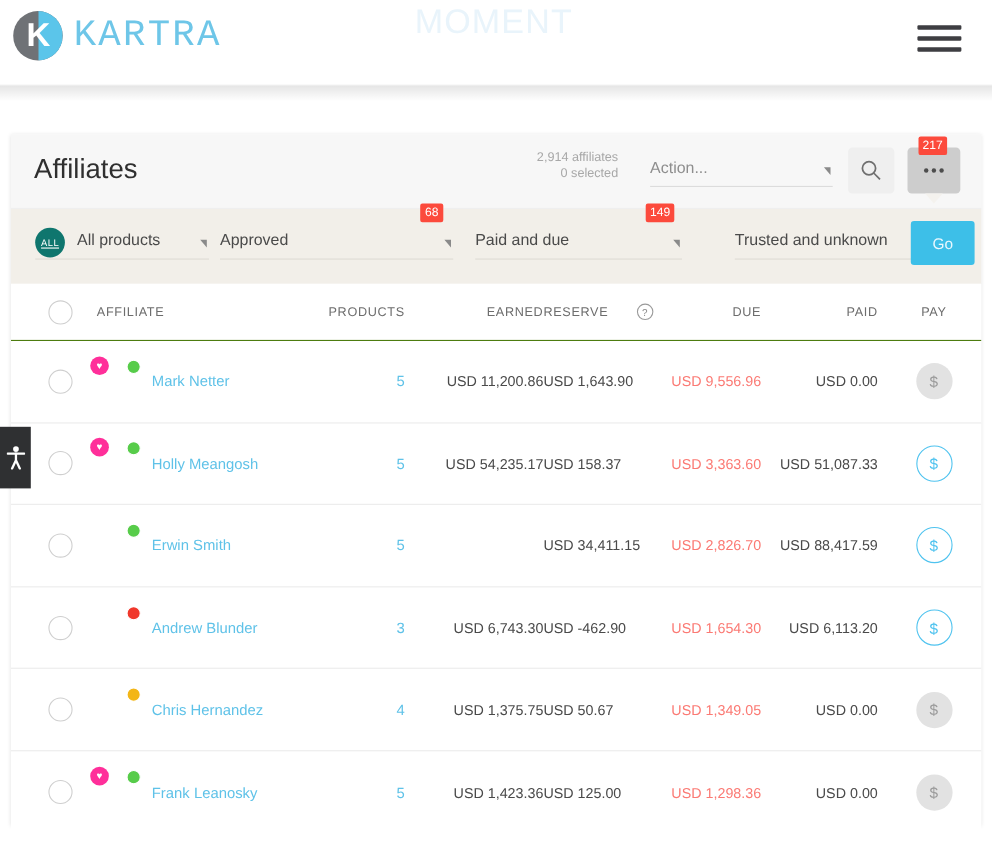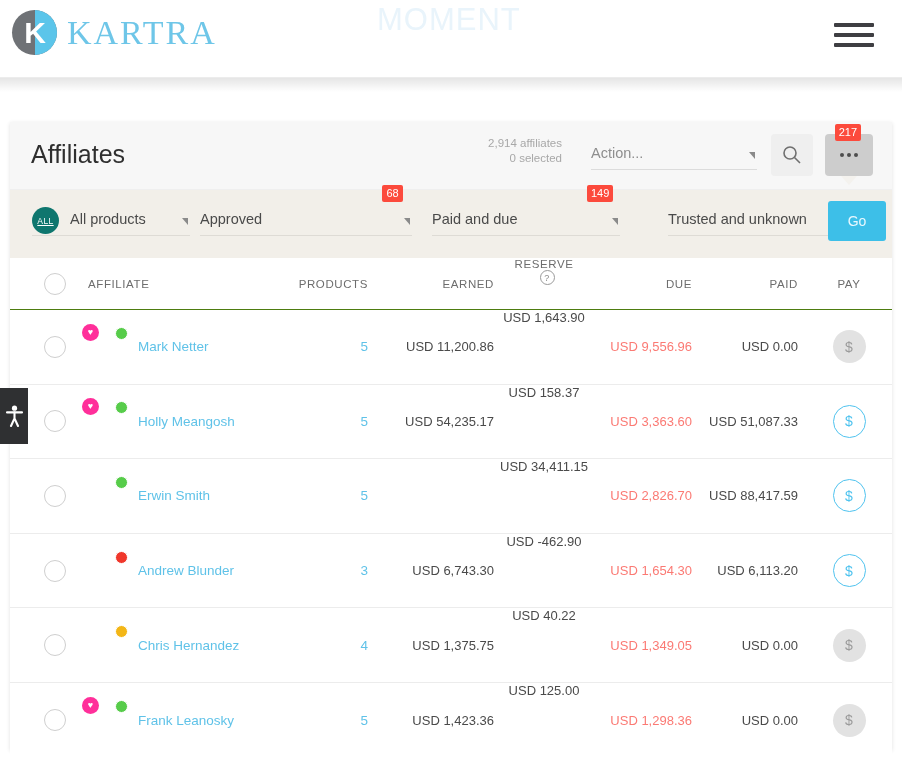--- a/index.html
+++ b/index.html
@@ -34,21 +34,21 @@
   }
   .logo-mark .k {
     position: absolute; inset: 0;
     color: #ffffff; font-size: 30px; font-weight: bold;
     display: flex; align-items: center; justify-content: center;
     font-family: "Liberation Sans", sans-serif;
     letter-spacing: -1px; z-index: 2;
   }
   .logo-text {
     color: #6ec6e8; font-size: 34px; letter-spacing: 2px;
-    font-family: Liberation Serif, serif; font-weight: 400;
+    font-family: Liberation Mono, monospace; font-weight: 400;
   }
   .moment-ghost {
     position: absolute; left: 377px; top: 2px;
     color: #e9f4fb; font-size: 31px; letter-spacing: 1px;
     font-family: "Liberation Sans", sans-serif;
   }
   .hamburger {
     position: absolute; right: 28px; top: 19px;
     width: 40px; height: 32px;
     display: flex; flex-direction: column; justify-content: space-between;
@@ -177,21 +177,21 @@
     position: relative; height: 74.6px;
     border-bottom: 1px solid #ececec;
   }
   .row.hdr { height: 52px; border-bottom: 1px solid #4d7c0f; }
   .row.last { border-bottom: none; }
   .cell { position: absolute; top: 0; height: 100%; display: flex; align-items: center; }
   .c-check { left: 34px; width: 28px; }
   .c-aff   { left: 78px; width: 220px; }
   .c-prod  { left: 298px; width: 60px; justify-content: flex-end; }
   .c-earn  { left: 368px; width: 116px; justify-content: flex-end; }
-  .c-res   { left: 484px; width: 100px; justify-content: flex-start; flex-direction: column; }
+  .c-res   { left: 484px; width: 100px; justify-content: space-between; }
   .c-due   { left: 592px; width: 90px; justify-content: flex-end; }
   .c-paid  { left: 692px; width: 96px; justify-content: flex-end; }
   .c-pay   { left: 808px; width: 62px; justify-content: center; }
 
   .hdr .cell { color: #6d6d6d; font-size: 11.5px; letter-spacing: .6px; }
   .hdr .c-aff { justify-content: flex-start; }
 
   .checkbox {
     width: 22px; height: 22px; border-radius: 50%;
     border: 1px solid #cfcfcf; background: #fff; cursor: pointer;
@@ -458,21 +458,21 @@
             <span class="avatar-wrap"><span class="avatar"><span class="ph" style="background:linear-gradient(145deg,#3a2f2a 0%,#3a2f2a 45%,#c98f6b 46%,#c98f6b 100%)"></span></span><span class="status-dot" style="background:#f3b617"></span></span>
             <span class="aff-name">Chris Hernandez</span>
           </div>
           <div class="cell c-prod">
             <span class="num-blue">4</span>
           </div>
           <div class="cell c-earn">
             <span class="money">USD 1,375.75</span>
           </div>
           <div class="cell c-res">
-            <span class="money">USD 40.22</span>
+            <span class="money">USD 50.67</span>
           </div>
           <div class="cell c-due">
             <span class="money red">USD 1,349.05</span>
           </div>
           <div class="cell c-paid">
             <span class="money">USD 0.00</span>
           </div>
           <div class="cell c-pay">
             <span class="pay-btn off">$</span>
           </div>

